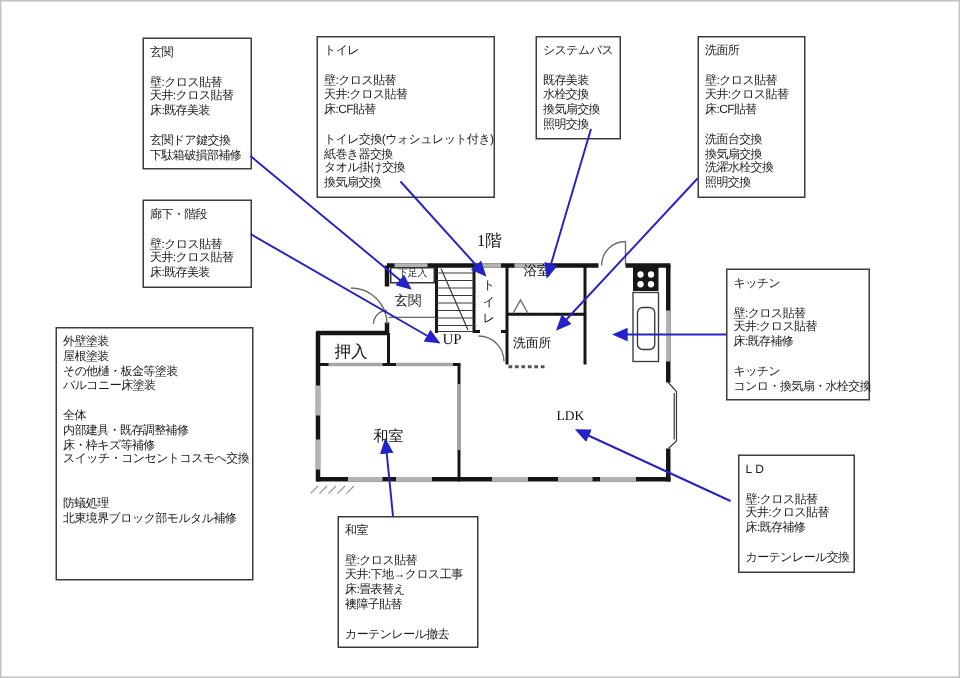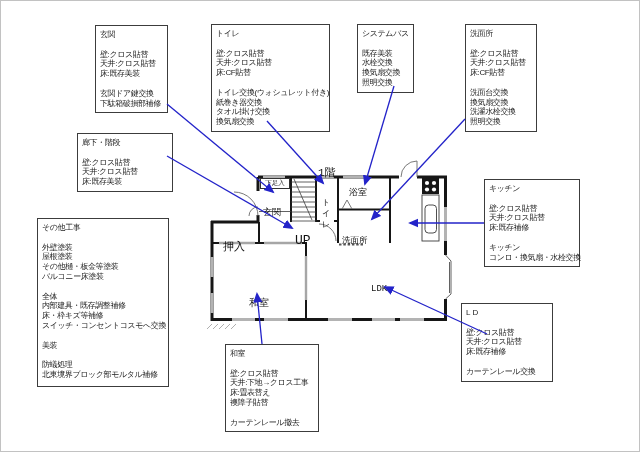--- a/index.html
+++ b/index.html
@@ -20,22 +20,22 @@
   .arrow-line{stroke:var(--arrow,#2323c9);stroke-width:1.3;fill:none;}
   #arrhead{fill:var(--arrow,#2323c9);}
   .abox{
     position:absolute;background:#fff;border:1px solid var(--box-border,#3c3c3c);
     box-sizing:border-box;padding:4px 4px;font-size:8px;line-height:9.8px;
     letter-spacing:-0.4px;white-space:nowrap;z-index:3;
   }
   .box-title{margin-bottom:9.8px;}
   .ln{height:9.8px;}
   .plan-label{
-    position:absolute;font-family:Liberation Mono, monospace;color:#111;
-    z-index:2;white-space:nowrap;margin-top:12px;
+    position:absolute;font-family:Liberation Serif, serif;color:#111;
+    z-index:2;white-space:nowrap;
   }
   .v-label{writing-mode:vertical-rl;letter-spacing:2px;}
   .shoe-box{
     position:absolute;border:1px solid #333;background:#fff;z-index:2;
     font-family:"Liberation Serif",serif;font-size:6.5px;line-height:8px;
     text-align:center;white-space:nowrap;
   }
 </style>
 </head>
 <body>
@@ -122,21 +122,21 @@
     <line class="arrow-line" x1="393" y1="85" x2="364" y2="183" marker-end="url(#arr)"></line>
     <line class="arrow-line" x1="464" y1="118" x2="371" y2="218" marker-end="url(#arr)"></line>
     <line class="arrow-line" x1="483" y1="222" x2="409" y2="222" marker-end="url(#arr)"></line>
     <line class="arrow-line" x1="486" y1="333" x2="384" y2="286" marker-end="url(#arr)"></line>
     <line class="arrow-line" x1="261" y1="343" x2="256" y2="293" marker-end="url(#arr)"></line>
   </svg>
 
   <div class="plan-label" style="left:317px;top:152px;font-size:11px">1階</div>
   <div class="shoe-box" style="left:259px;top:177px;width:28px;height:9px">下足入</div>
   <div class="plan-label" style="left:262px;top:193px;font-size:9px">玄関</div>
-  <div class="plan-label" style="left:294px;top:220px;font-size:13px">UP</div>
+  <div class="plan-label" style="left:294px;top:220px;font-size:10px">UP</div>
   <div class="plan-label v-label" style="left:318px;top:180px;font-size:8px;height:40px">トイレ</div>
   <div class="plan-label" style="left:348px;top:173px;font-size:9px">浴室</div>
   <div class="plan-label" style="left:341px;top:222px;font-size:8.5px">洗面所</div>
   <div class="plan-label" style="left:222px;top:226px;font-size:11px">押入</div>
   <div class="plan-label" style="left:248px;top:283px;font-size:10px">和室</div>
   <div class="plan-label" style="left:370px;top:271px;font-size:9px">LDK</div>
 
   <div class="abox" style="left:94px;top:24px;width:73px;min-height:80px">
     <div class="box-title">玄関</div>
     <div>
@@ -180,62 +180,60 @@
         <div class="ln">天井:クロス貼替</div>
         <div class="ln">床:CF貼替</div>
         <div class="ln blank">&nbsp;</div>
         <div class="ln">洗面台交換</div>
         <div class="ln">換気扇交換</div>
         <div class="ln">洗濯水栓交換</div>
         <div class="ln">照明交換</div>
       </div>
   </div>
 
-  <div class="abox" style="left:76px;top:132px;width:96px;min-height:51px">
+  <div class="abox" style="left:94px;top:132px;width:73px;min-height:51px">
     <div class="box-title">廊下・階段</div>
     <div>
         <div class="ln">壁:クロス貼替</div>
         <div class="ln">天井:クロス貼替</div>
         <div class="ln">床:既存美装</div>
       </div>
   </div>
 
   <div class="abox" style="left:36px;top:217px;width:132px;min-height:169px">
-    <div class="box-title">その他工事</div>
     <div>
         <div class="ln">外壁塗装</div>
         <div class="ln">屋根塗装</div>
         <div class="ln">その他樋・板金等塗装</div>
         <div class="ln">バルコニー床塗装</div>
         <div class="ln blank">&nbsp;</div>
         <div class="ln">全体</div>
         <div class="ln">内部建具・既存調整補修</div>
         <div class="ln">床・枠キズ等補修</div>
         <div class="ln">スイッチ・コンセントコスモへ交換</div>
         <div class="ln blank">&nbsp;</div>
-        <div class="ln">美装</div>
         <div class="ln blank">&nbsp;</div>
         <div class="ln">防蟻処理</div>
         <div class="ln">北東境界ブロック部モルタル補修</div>
       </div>
   </div>
 
   <div class="abox" style="left:483px;top:178px;width:96px;min-height:81px">
     <div class="box-title">キッチン</div>
     <div>
         <div class="ln">壁:クロス貼替</div>
         <div class="ln">天井:クロス貼替</div>
         <div class="ln">床:既存補修</div>
         <div class="ln blank">&nbsp;</div>
         <div class="ln">キッチン</div>
         <div class="ln">コンロ・換気扇・水栓交換</div>
       </div>
   </div>
 
-  <div class="abox" style="left:460px;top:302px;width:92px;min-height:71px">
+  <div class="abox" style="left:491px;top:302px;width:78px;min-height:71px">
     <div class="box-title" style="letter-spacing:2px">LD</div>
     <div>
         <div class="ln">壁:クロス貼替</div>
         <div class="ln">天井:クロス貼替</div>
         <div class="ln">床:既存補修</div>
         <div class="ln blank">&nbsp;</div>
         <div class="ln">カーテンレール交換</div>
       </div>
   </div>
 

